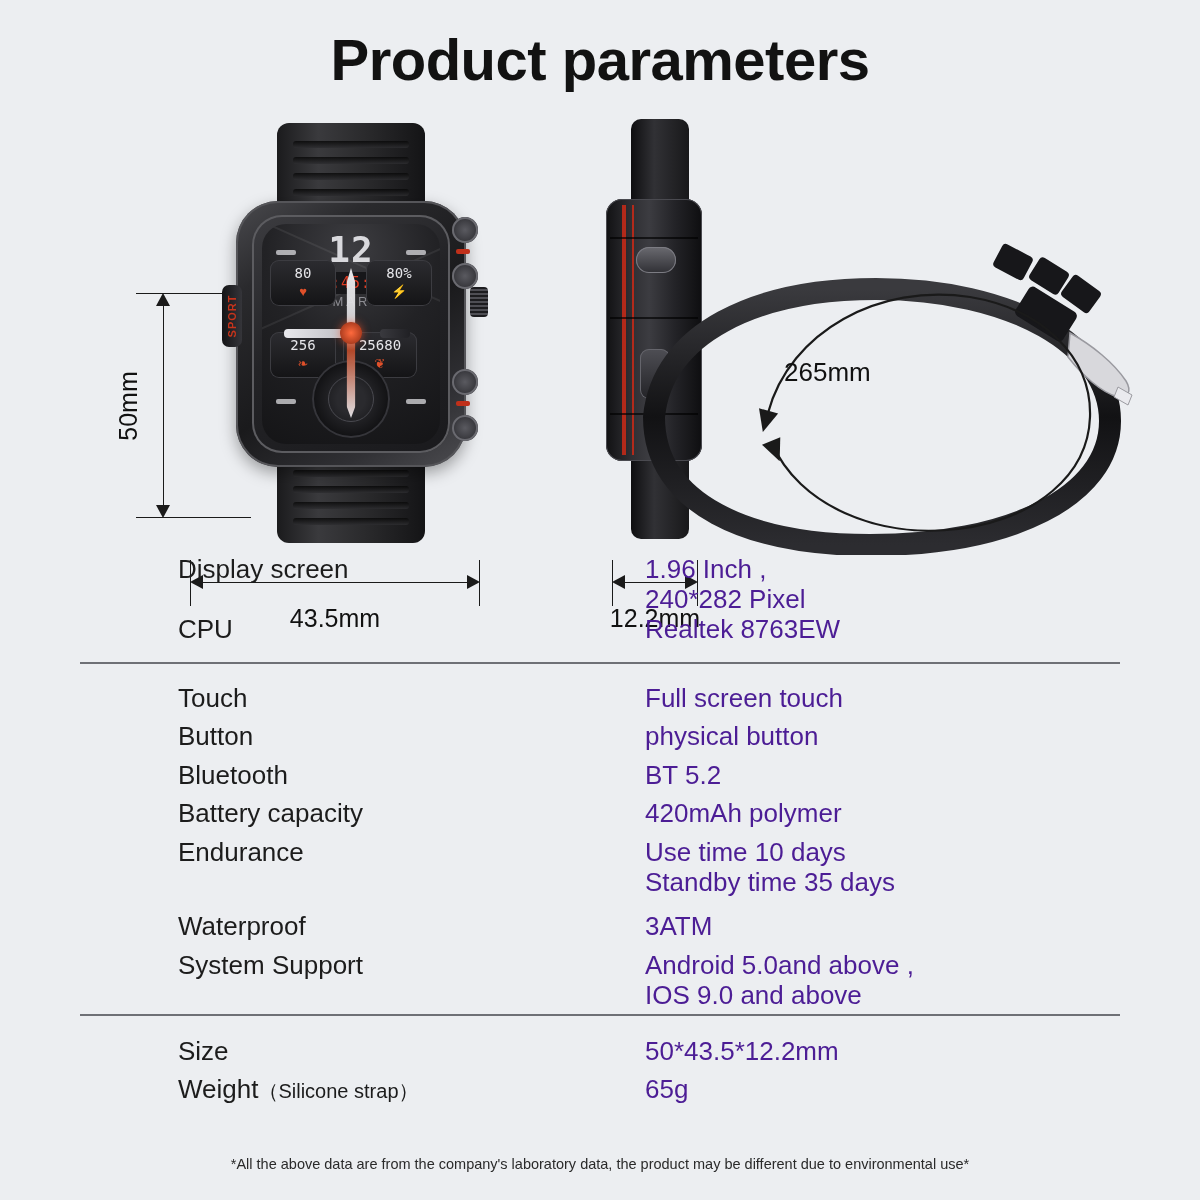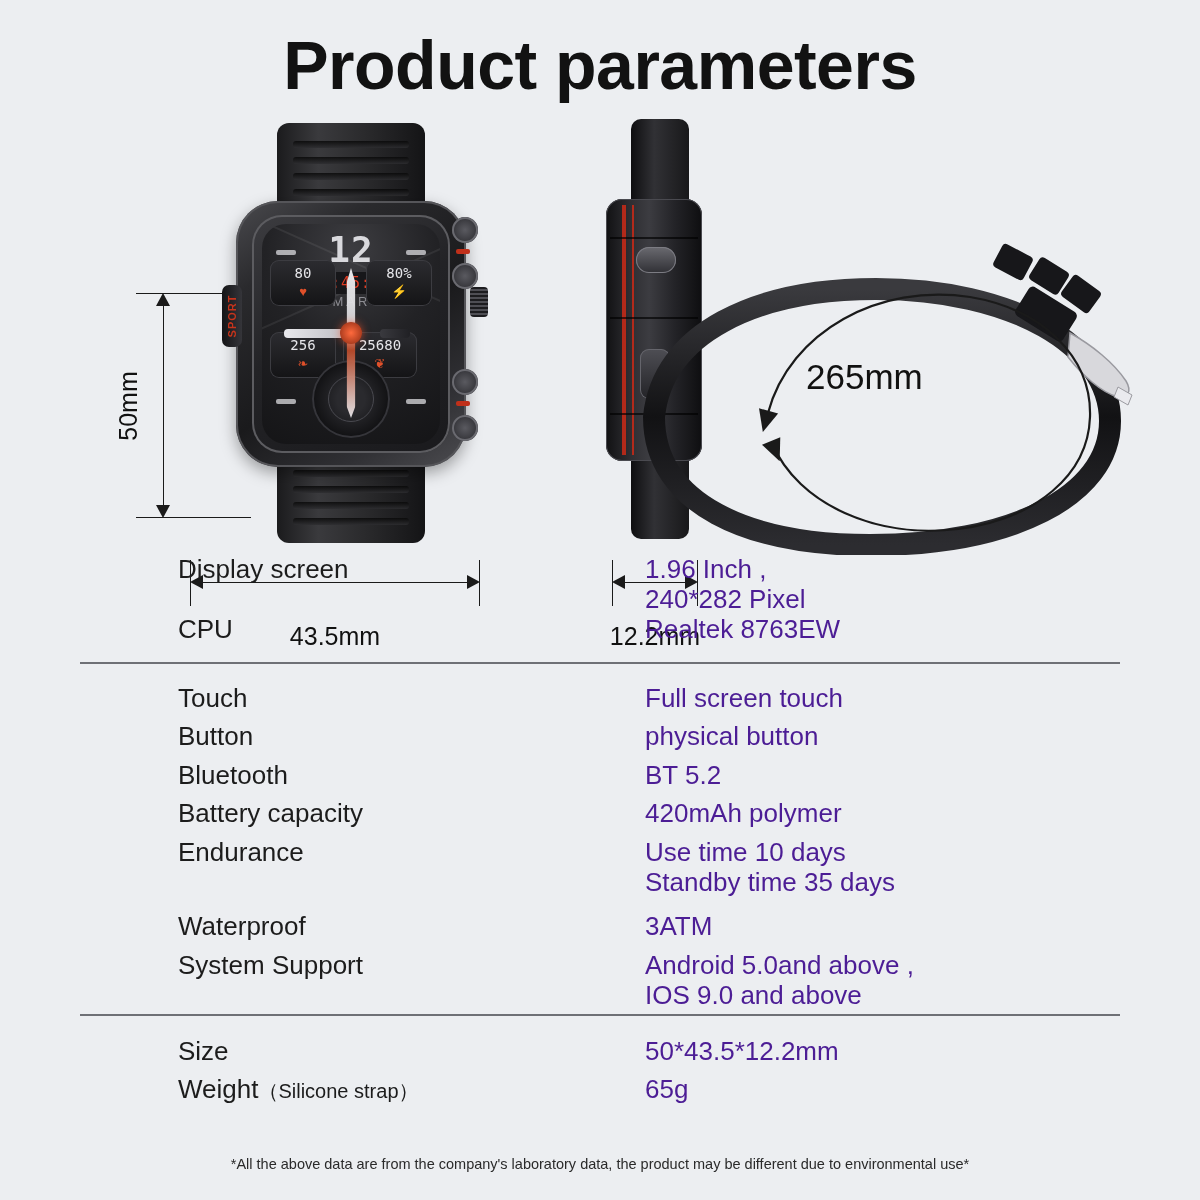--- a/index.html
+++ b/index.html
@@ -10,21 +10,21 @@
     color:#1c1c1c;
     overflow:hidden;
     position:relative;
   }
   .page{position:absolute;inset:0;}
 
   
   .title{
     position:absolute;top:26px;left:0;width:1200px;
     text-align:center;
-    font-size:68px;font-weight:bold;letter-spacing:-0.5px;
+    font-size:58px;font-weight:bold;letter-spacing:-0.5px;
     color:#121212;
   }
 
   
   .diagram{position:absolute;top:105px;left:0;width:1200px;height:425px;}
 
   
   .dim-v{position:absolute;left:128px;top:188px;width:70px;height:225px;}
   .dim-v .tick{position:absolute;left:8px;width:115px;height:1px;background:#1a1a1a;}
   .dim-v .tick.t{top:0;}
@@ -44,21 +44,21 @@
   .dim-h{position:absolute;height:60px;}
   .dim-h .tick{position:absolute;top:0;width:1px;height:46px;background:#1a1a1a;}
   .dim-h .tick.l{left:0;}
   .dim-h .tick.r{right:0;}
   .dim-h .line{position:absolute;top:22px;left:2px;right:2px;height:1.4px;background:#1a1a1a;}
   .dim-h .ah{position:absolute;top:15px;width:0;height:0;
     border-top:7px solid transparent;border-bottom:7px solid transparent;}
   .dim-h .ah.lt{left:0;border-right:13px solid #1a1a1a;}
   .dim-h .ah.rt{right:0;border-left:13px solid #1a1a1a;}
   .dim-h .lbl{position:absolute;top:44px;left:0;width:100%;text-align:center;
-    font-size:25px;color:#111;white-space:nowrap;margin-top:18px;}
+    font-size:25px;color:#111;white-space:nowrap;}
 
   #dimW{left:190px;top:455px;width:290px;}
   #dimT{left:612px;top:455px;width:86px;}
   #dimT .lbl{left:-60px;width:206px;}
 
   
   .watch-front{position:absolute;left:236px;top:18px;width:230px;height:420px;}
   .strap{position:absolute;left:50%;transform:translateX(-50%);
     width:148px;background:linear-gradient(90deg,#1b1b1d,#3a3a3d 28%,#2a2a2c 60%,#141416);}
   .strap.top{top:0;height:118px;border-radius:12px 12px 6px 6px;}
@@ -142,21 +142,21 @@
     background:linear-gradient(180deg,#6a6a70,#303035);box-shadow:inset 0 0 0 1px #7c7c83;}
   .side-btn{position:absolute;left:34px;top:150px;width:30px;height:50px;border-radius:9px;
     background:linear-gradient(180deg,#4e4e54,#232327);box-shadow:inset 0 0 0 1px #65656c;}
   .side-strap{position:absolute;left:50%;transform:translateX(-50%);width:58px;
     background:linear-gradient(90deg,#0e0e10,#313135 40%,#18181a);}
   .side-strap.top{top:0;height:86px;border-radius:10px 10px 0 0;}
   .side-strap.bot{bottom:0;height:86px;border-radius:0 0 10px 10px;}
 
   
   .loop{position:absolute;left:640px;top:100px;width:530px;height:350px;}
-  .loop .lbl{position:absolute;left:166px;top:152px;font-size:35px;color:#111;}
+  .loop .lbl{position:absolute;left:144px;top:152px;font-size:26px;color:#111;}
 
   
   .divider{position:absolute;left:80px;width:1040px;height:2px;background:#6e7076;}
   #div1{top:662px;}
   #div2{top:1014px;}
 
   .row{position:absolute;left:0;width:1200px;}
   .key{position:absolute;left:178px;font-size:26px;color:#1c1c1c;white-space:nowrap;}
   .key .sub{font-size:20px;margin-top:16px;}
   .val{position:absolute;left:645px;font-size:26px;color:#4c1d95;white-space:nowrap;line-height:1.17;}

